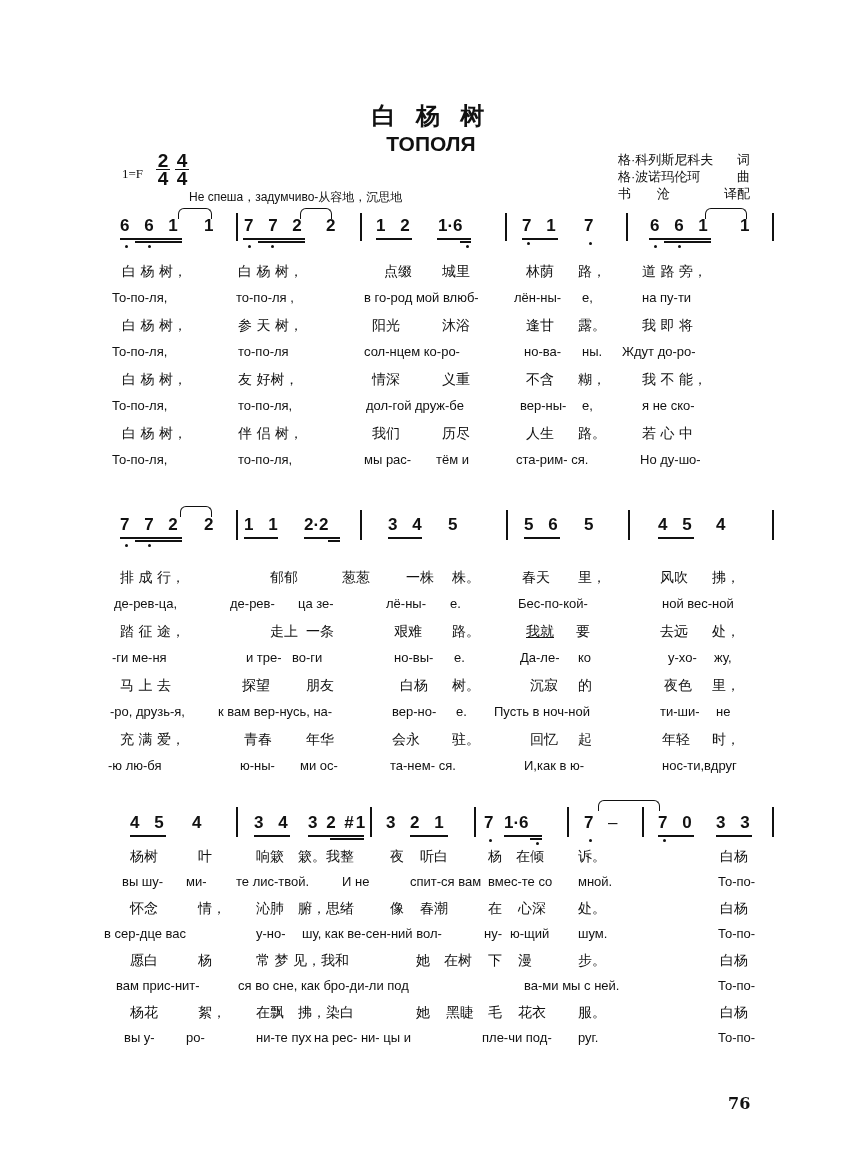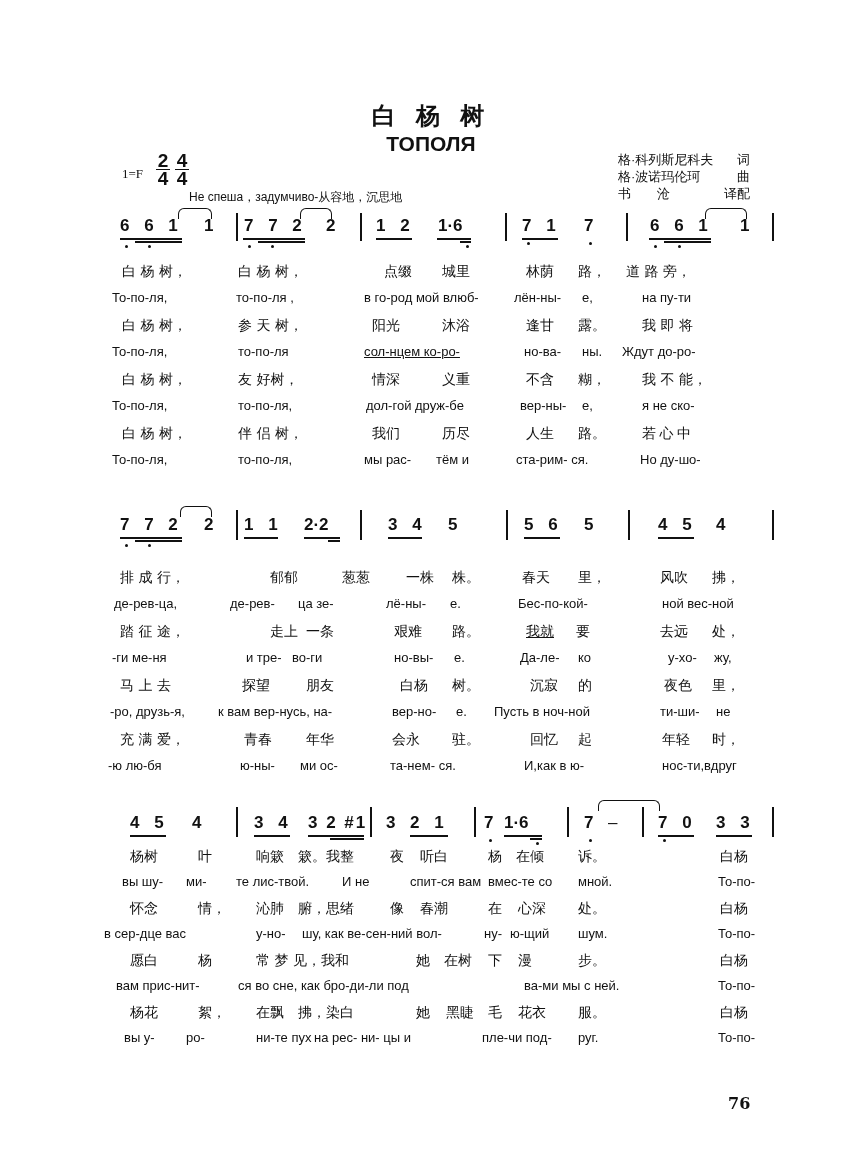--- a/index.html
+++ b/index.html
@@ -92,37 +92,37 @@
   <div class="tie" style="left:705px;top:208px;width:40px"></div>
 </div>
 
 <div id="sys1">
     <span class="abs lyr" style="left: 122px; top: 263px;">白 杨 树，</span>
     <span class="abs lyr" style="left: 238px; top: 263px;">白 杨 树，</span>
     <span class="abs lyr" style="left: 372px; top: 263px; margin-left: 12px;">点缀</span>
     <span class="abs lyr" style="left: 442px; top: 263px;">城里</span>
     <span class="abs lyr" style="left: 526px; top: 263px;">林荫</span>
     <span class="abs lyr" style="left: 578px; top: 263px;">路，</span>
-    <span class="abs lyr" style="left: 626px; top: 263px; text-align: right;">道 路 旁，</span>
+    <span class="abs lyr" style="left: 642px; top: 263px; text-align: right;">道 路 旁，</span>
     <span class="abs lyr-ru" style="left: 112px; top: 290px;">То-по-ля,</span>
     <span class="abs lyr-ru" style="left: 236px; top: 290px;">то-по-ля ,</span>
     <span class="abs lyr-ru" style="left: 364px; top: 290px;">в го-род мой влюб-</span>
     <span class="abs lyr-ru" style="left: 514px; top: 290px;">лён-ны-</span>
     <span class="abs lyr-ru" style="left: 582px; top: 290px;">е,</span>
     <span class="abs lyr-ru" style="left: 642px; top: 290px;">на пу-ти</span>
     <span class="abs lyr" style="left: 122px; top: 317px;">白 杨 树，</span>
     <span class="abs lyr" style="left: 238px; top: 317px;">参 天 树，</span>
     <span class="abs lyr" style="left: 372px; top: 317px;">阳光</span>
     <span class="abs lyr" style="left: 442px; top: 317px;">沐浴</span>
     <span class="abs lyr" style="left: 526px; top: 317px;">逢甘</span>
     <span class="abs lyr" style="left: 578px; top: 317px;">露。</span>
     <span class="abs lyr" style="left: 642px; top: 317px;">我 即 将</span>
     <span class="abs lyr-ru" style="left: 112px; top: 344px;">То-по-ля,</span>
     <span class="abs lyr-ru" style="left: 238px; top: 344px;">то-по-ля</span>
-    <span class="abs lyr-ru" style="left: 364px; top: 344px; text-decoration: underline;">сол-нцем ко-ро-</span>
+    <span class="abs lyr-ru" style="left: 364px; top: 344px;">сол-нцем ко-ро-</span>
     <span class="abs lyr-ru" style="left: 524px; top: 344px;">но-ва-</span>
     <span class="abs lyr-ru" style="left: 582px; top: 344px;">ны.</span>
     <span class="abs lyr-ru" style="left: 622px; top: 344px;">Ждут до-ро-</span>
     <span class="abs lyr" style="left: 122px; top: 371px;">白 杨 树，</span>
     <span class="abs lyr" style="left: 238px; top: 371px;">友 好树，</span>
     <span class="abs lyr" style="left: 372px; top: 371px;">情深</span>
     <span class="abs lyr" style="left: 442px; top: 371px;">义重</span>
     <span class="abs lyr" style="left: 526px; top: 371px;">不含</span>
     <span class="abs lyr" style="left: 578px; top: 371px;">糊，</span>
     <span class="abs lyr" style="left: 642px; top: 371px;">我 不 能，</span>
@@ -131,21 +131,21 @@
     <span class="abs lyr-ru" style="left: 366px; top: 398px;">дол-гой друж-бе</span>
     <span class="abs lyr-ru" style="left: 520px; top: 398px;">вер-ны-</span>
     <span class="abs lyr-ru" style="left: 582px; top: 398px;">е,</span>
     <span class="abs lyr-ru" style="left: 642px; top: 398px;">я не ско-</span>
     <span class="abs lyr" style="left: 122px; top: 425px;">白 杨 树，</span>
     <span class="abs lyr" style="left: 238px; top: 425px;">伴 侣 树，</span>
     <span class="abs lyr" style="left: 372px; top: 425px;">我们</span>
     <span class="abs lyr" style="left: 442px; top: 425px;">历尽</span>
     <span class="abs lyr" style="left: 526px; top: 425px;">人生</span>
     <span class="abs lyr" style="left: 578px; top: 425px;">路。</span>
-    <span class="abs lyr" style="left: 642px; top: 425px; font-family: Liberation Serif, serif;">若 心 中</span>
+    <span class="abs lyr" style="left: 642px; top: 425px;">若 心 中</span>
     <span class="abs lyr-ru" style="left: 112px; top: 452px;">То-по-ля,</span>
     <span class="abs lyr-ru" style="left: 238px; top: 452px;">то-по-ля,</span>
     <span class="abs lyr-ru" style="left: 364px; top: 452px;">мы рас-</span>
     <span class="abs lyr-ru" style="left: 436px; top: 452px;">тём и</span>
     <span class="abs lyr-ru" style="left: 516px; top: 452px;">ста-рим- ся.</span>
     <span class="abs lyr-ru" style="left: 640px; top: 452px;">Но ду-шо-</span>
   </div>
 
 <div>
   <span class="abs notes" style="left:120px;top:515px;letter-spacing:5px">7 7 2</span>

